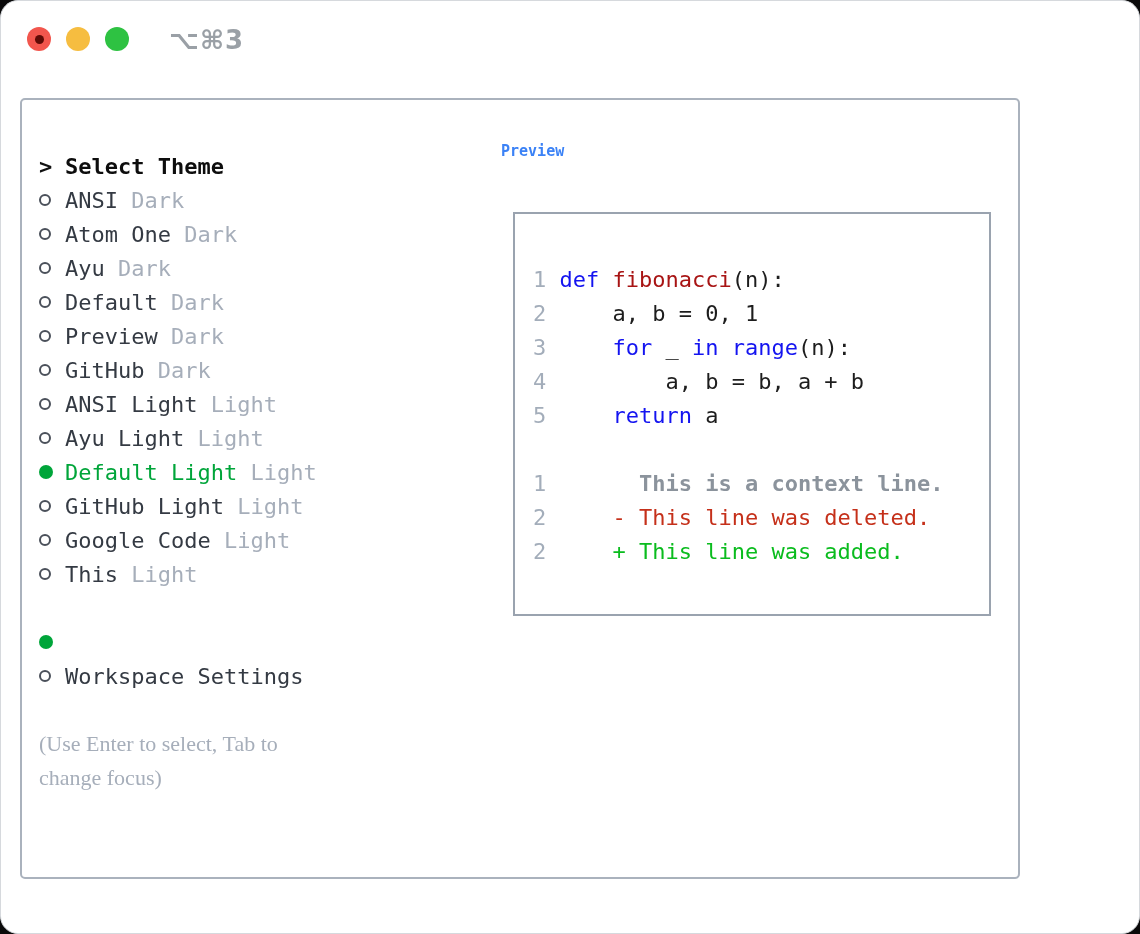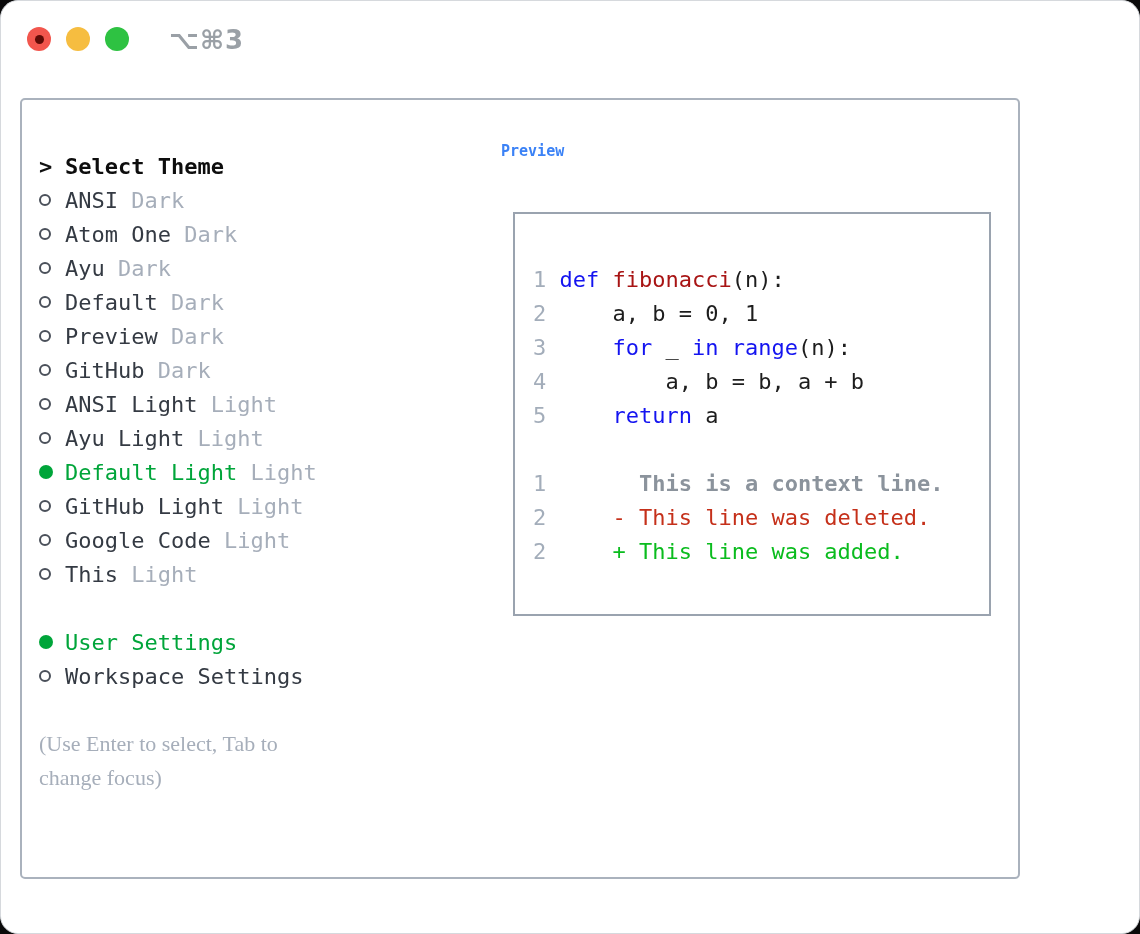--- a/index.html
+++ b/index.html
@@ -101,21 +101,21 @@
           <div class="row"><span class="marker"><span class="radio"></span></span><span class="item-name">GitHub</span><span class="item-variant"> Dark</span></div>
           <div class="row"><span class="marker"><span class="radio"></span></span><span class="item-name">ANSI Light</span><span class="item-variant"> Light</span></div>
           <div class="row"><span class="marker"><span class="radio"></span></span><span class="item-name">Ayu Light</span><span class="item-variant"> Light</span></div>
           <div class="row"><span class="marker"><span class="radio on"></span></span><span class="item-name sel">Default Light</span><span class="item-variant"> Light</span></div>
           <div class="row"><span class="marker"><span class="radio"></span></span><span class="item-name">GitHub Light</span><span class="item-variant"> Light</span></div>
           <div class="row"><span class="marker"><span class="radio"></span></span><span class="item-name">Google Code</span><span class="item-variant"> Light</span></div>
           <div class="row"><span class="marker"><span class="radio"></span></span><span class="item-name">This</span><span class="item-variant"> Light</span></div>
         </div>
       <div class="spacer"></div>
       <div id="apply-options">
-          <div class="row"><span class="marker"><span class="radio on"></span></span><span class="opt-label sel">User Settings</span></div>
+          <div class="row"><span class="marker"><span class="radio on"></span></span></div>
           <div class="row"><span class="marker"><span class="radio"></span></span><span class="opt-label">Workspace Settings</span></div>
         </div>
       <div class="spacer"></div>
       <div class="hint">(Use Enter to select, Tab to
 change focus)</div>
     </div>
 
     <div class="preview-title">Preview</div>
 
     <div class="preview-box">

